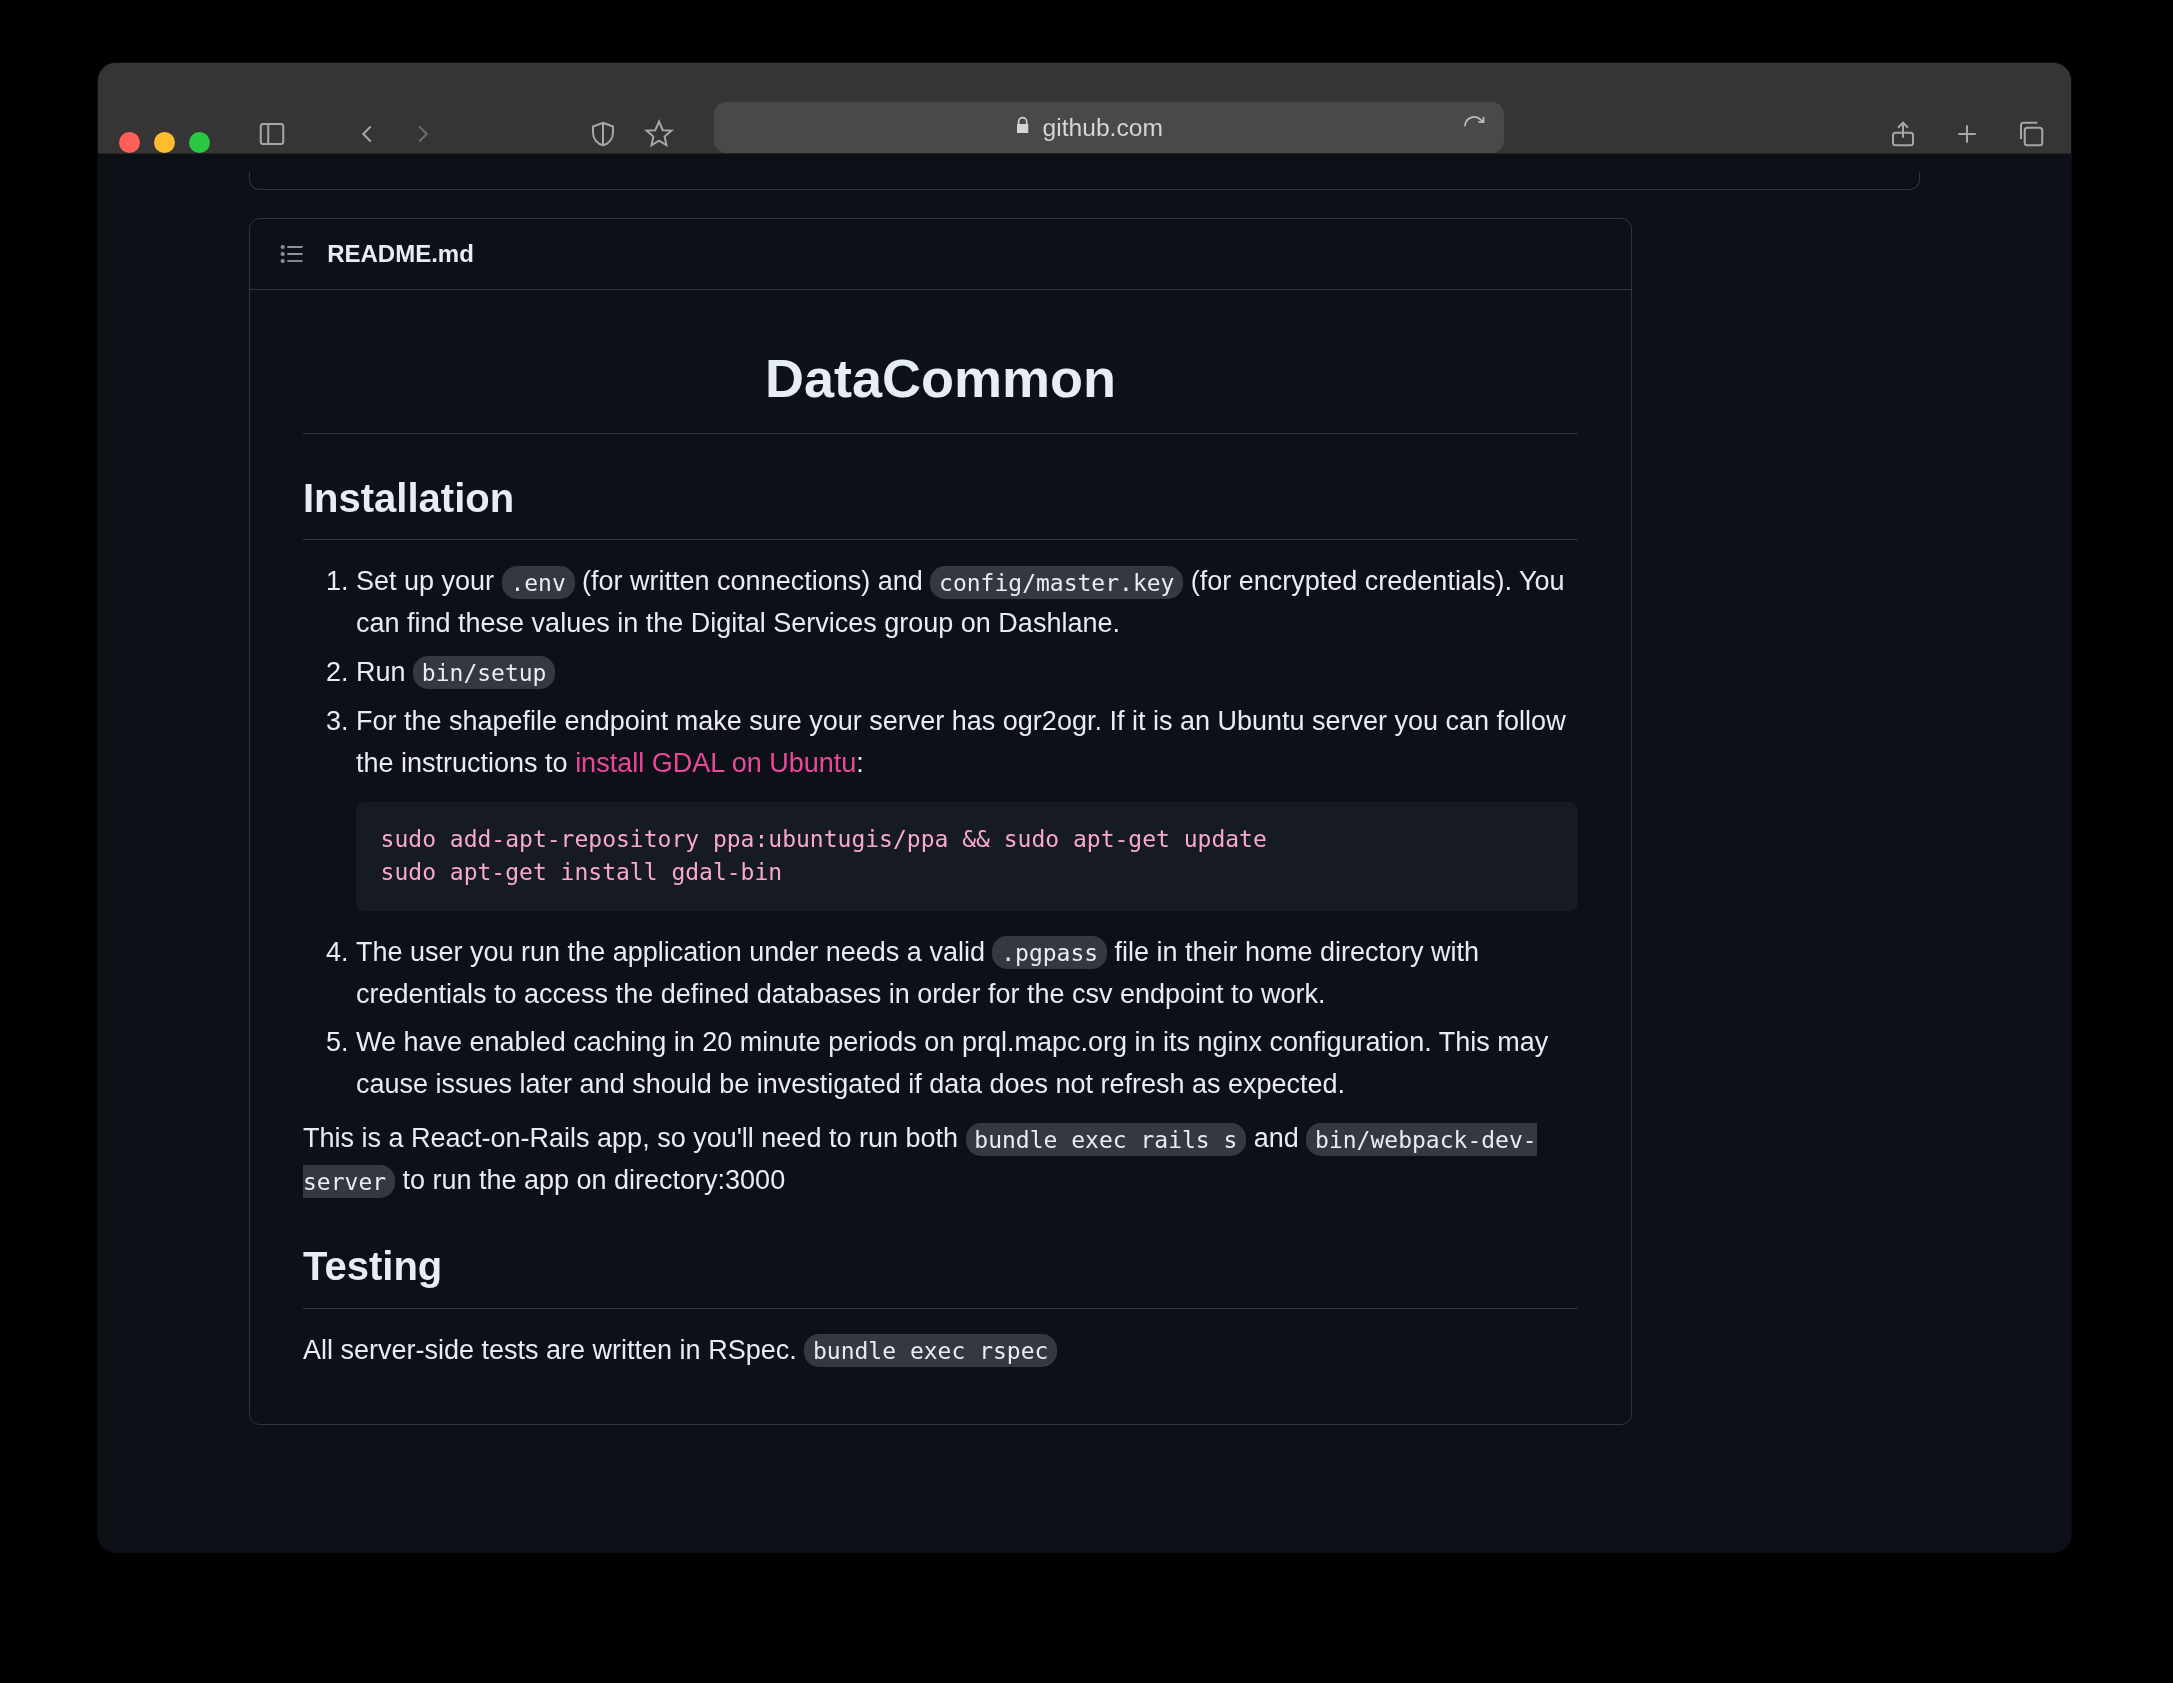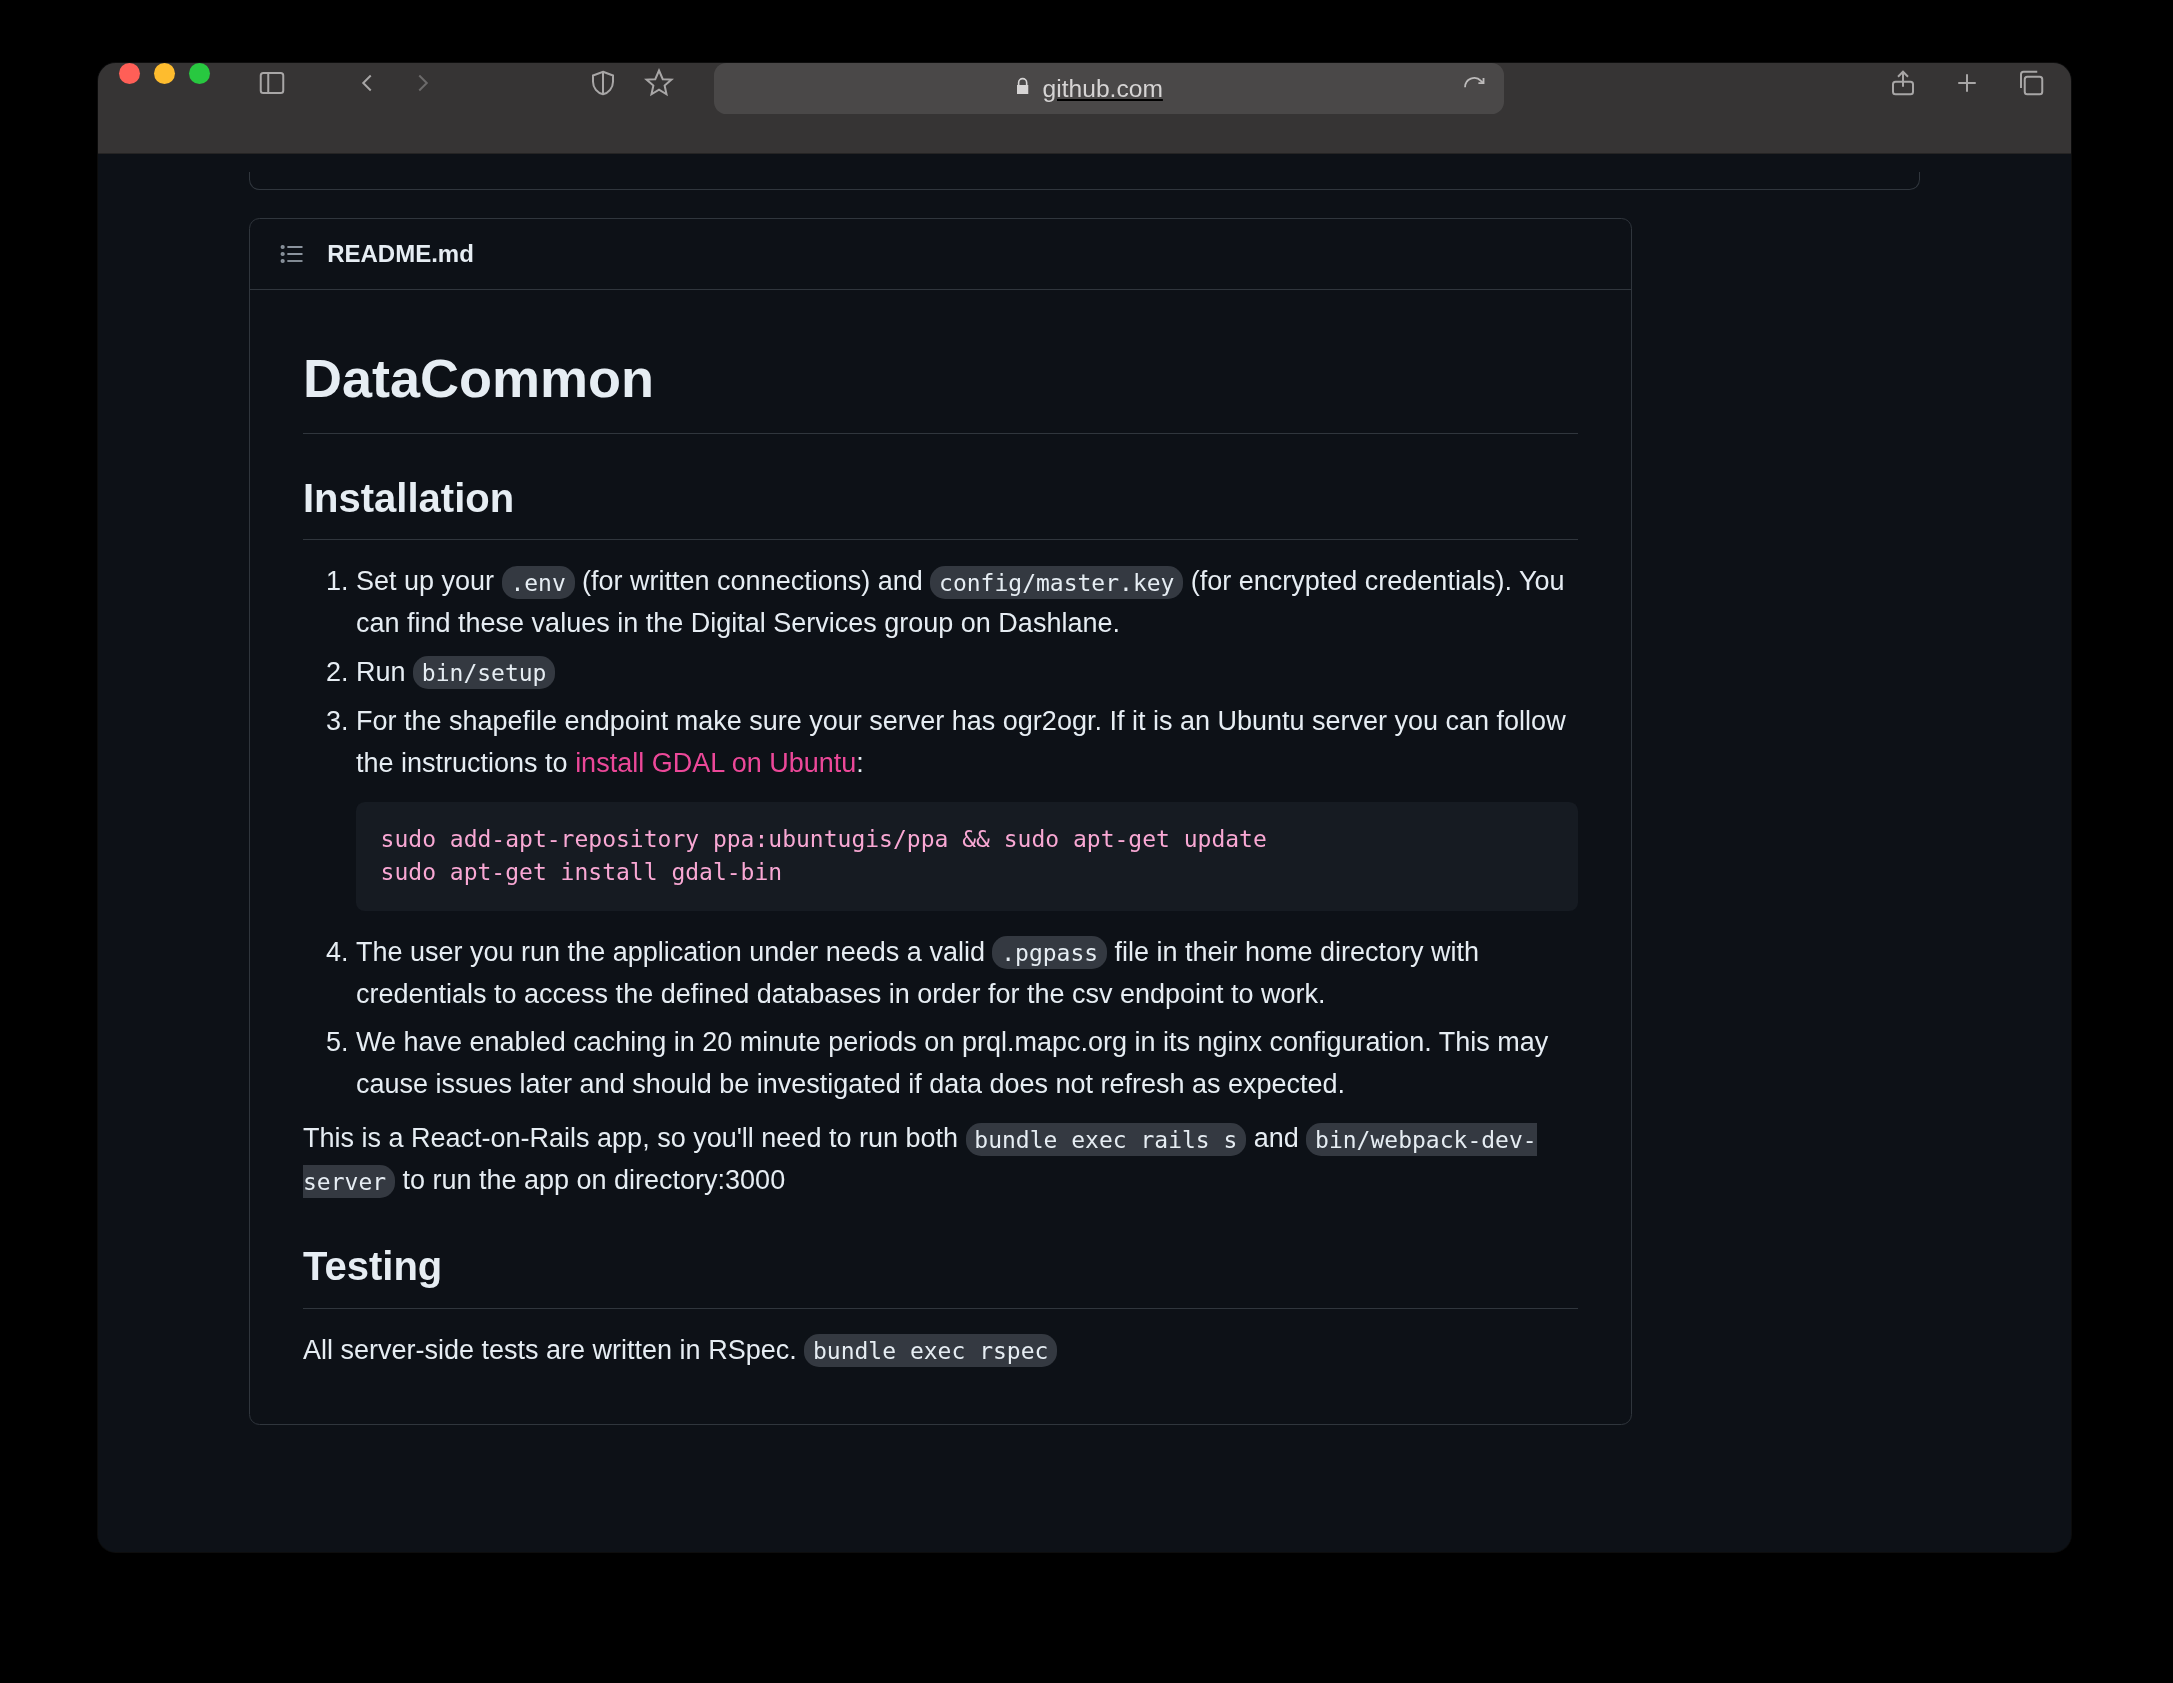--- a/index.html
+++ b/index.html
@@ -14,25 +14,24 @@
     background: #0d1117;
     border-radius: 17.6px;
     overflow: hidden;
     box-shadow: 0 0 0 0.9px rgba(255,255,255,0.05);
   }
   
   .toolbar {
     height: 91px;
     background: #363434;
     display: flex;
-    align-items: flex-start;
+    align-items: flex-end;
     padding: 0 21px;
     gap: 17.6px;
     border-bottom: 0.9px solid rgba(0,0,0,0.3);
-    text-decoration: underline;
   }
   .traffic { display: flex; gap: 14px; margin-right: 24.6px; }
   .dot { width: 21px; height: 21px; border-radius: 50%; }
   .dot.red    { background: #ff5f57; }
   .dot.yellow { background: #febc2e; }
   .dot.green  { background: #28c840; }
   .tb-btn {
     width: 39px; height: 39px;
     display: flex; align-items: center; justify-content: center;
     color: #a8a6a6;
@@ -91,20 +90,21 @@
     width: 35px; height: 35px;
     display:flex;align-items:center;justify-content:center;
     color:#8b949e;
   }
   .toc-btn svg{width:28px;height:28px;stroke:currentColor;fill:none;stroke-width:1.6;}
   .readme-filename { font-size: 24px; font-weight: 600; color: #e6edf3; }
   .readme-body { padding: 26px 53px 53px 53px; font-size: 27px; line-height: 1.55; }
   .readme-body h1 {
     font-size: 54px; font-weight: 600; padding-bottom: 12.3px; margin: 21px 0 24.6px 0;
     border-bottom: 0.9px solid #30363d;
+    text-align: center;
   }
   .readme-body h2 {
     font-size: 40px; font-weight: 600; padding-bottom: 10.5px; margin: 33px 0 21px 0;
     border-bottom: 0.9px solid #30363d;
   }
   .readme-body ol { margin-left: 53px; }
   .readme-body ol li { margin: 7px 0; }
   .readme-body p.intro { margin-top: 12.3px; }
   code.inline {
     background: #343941;

